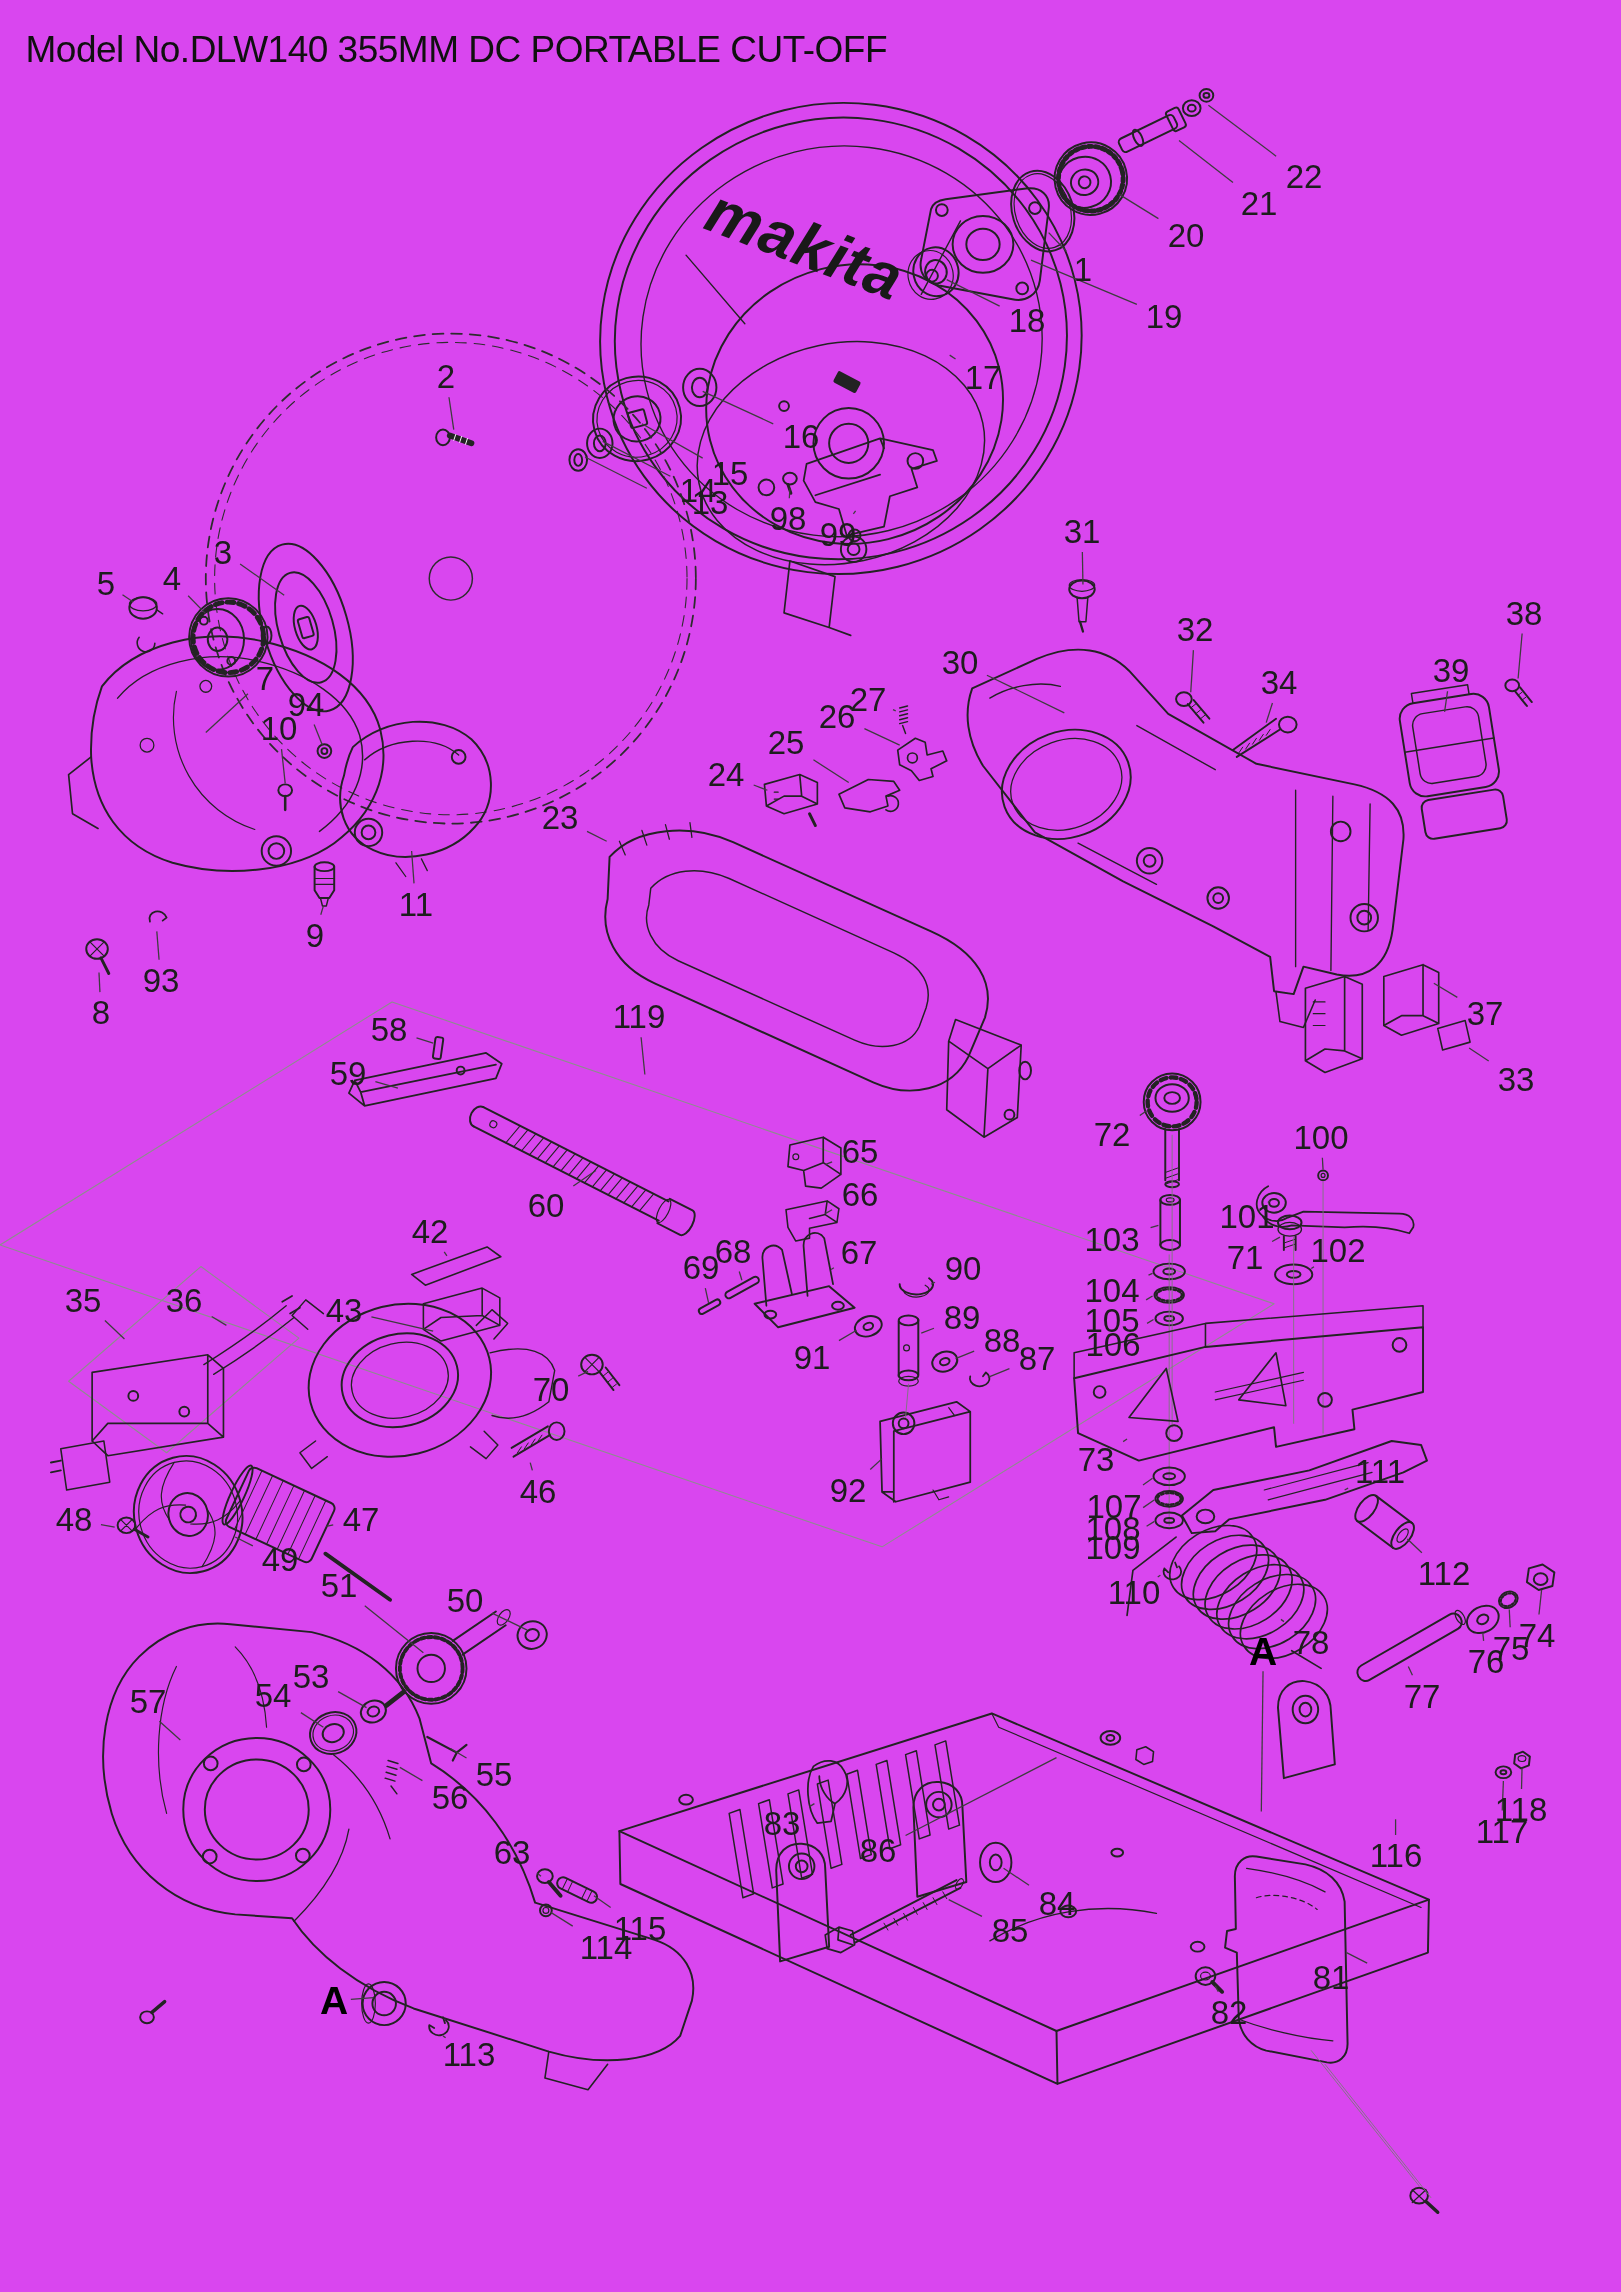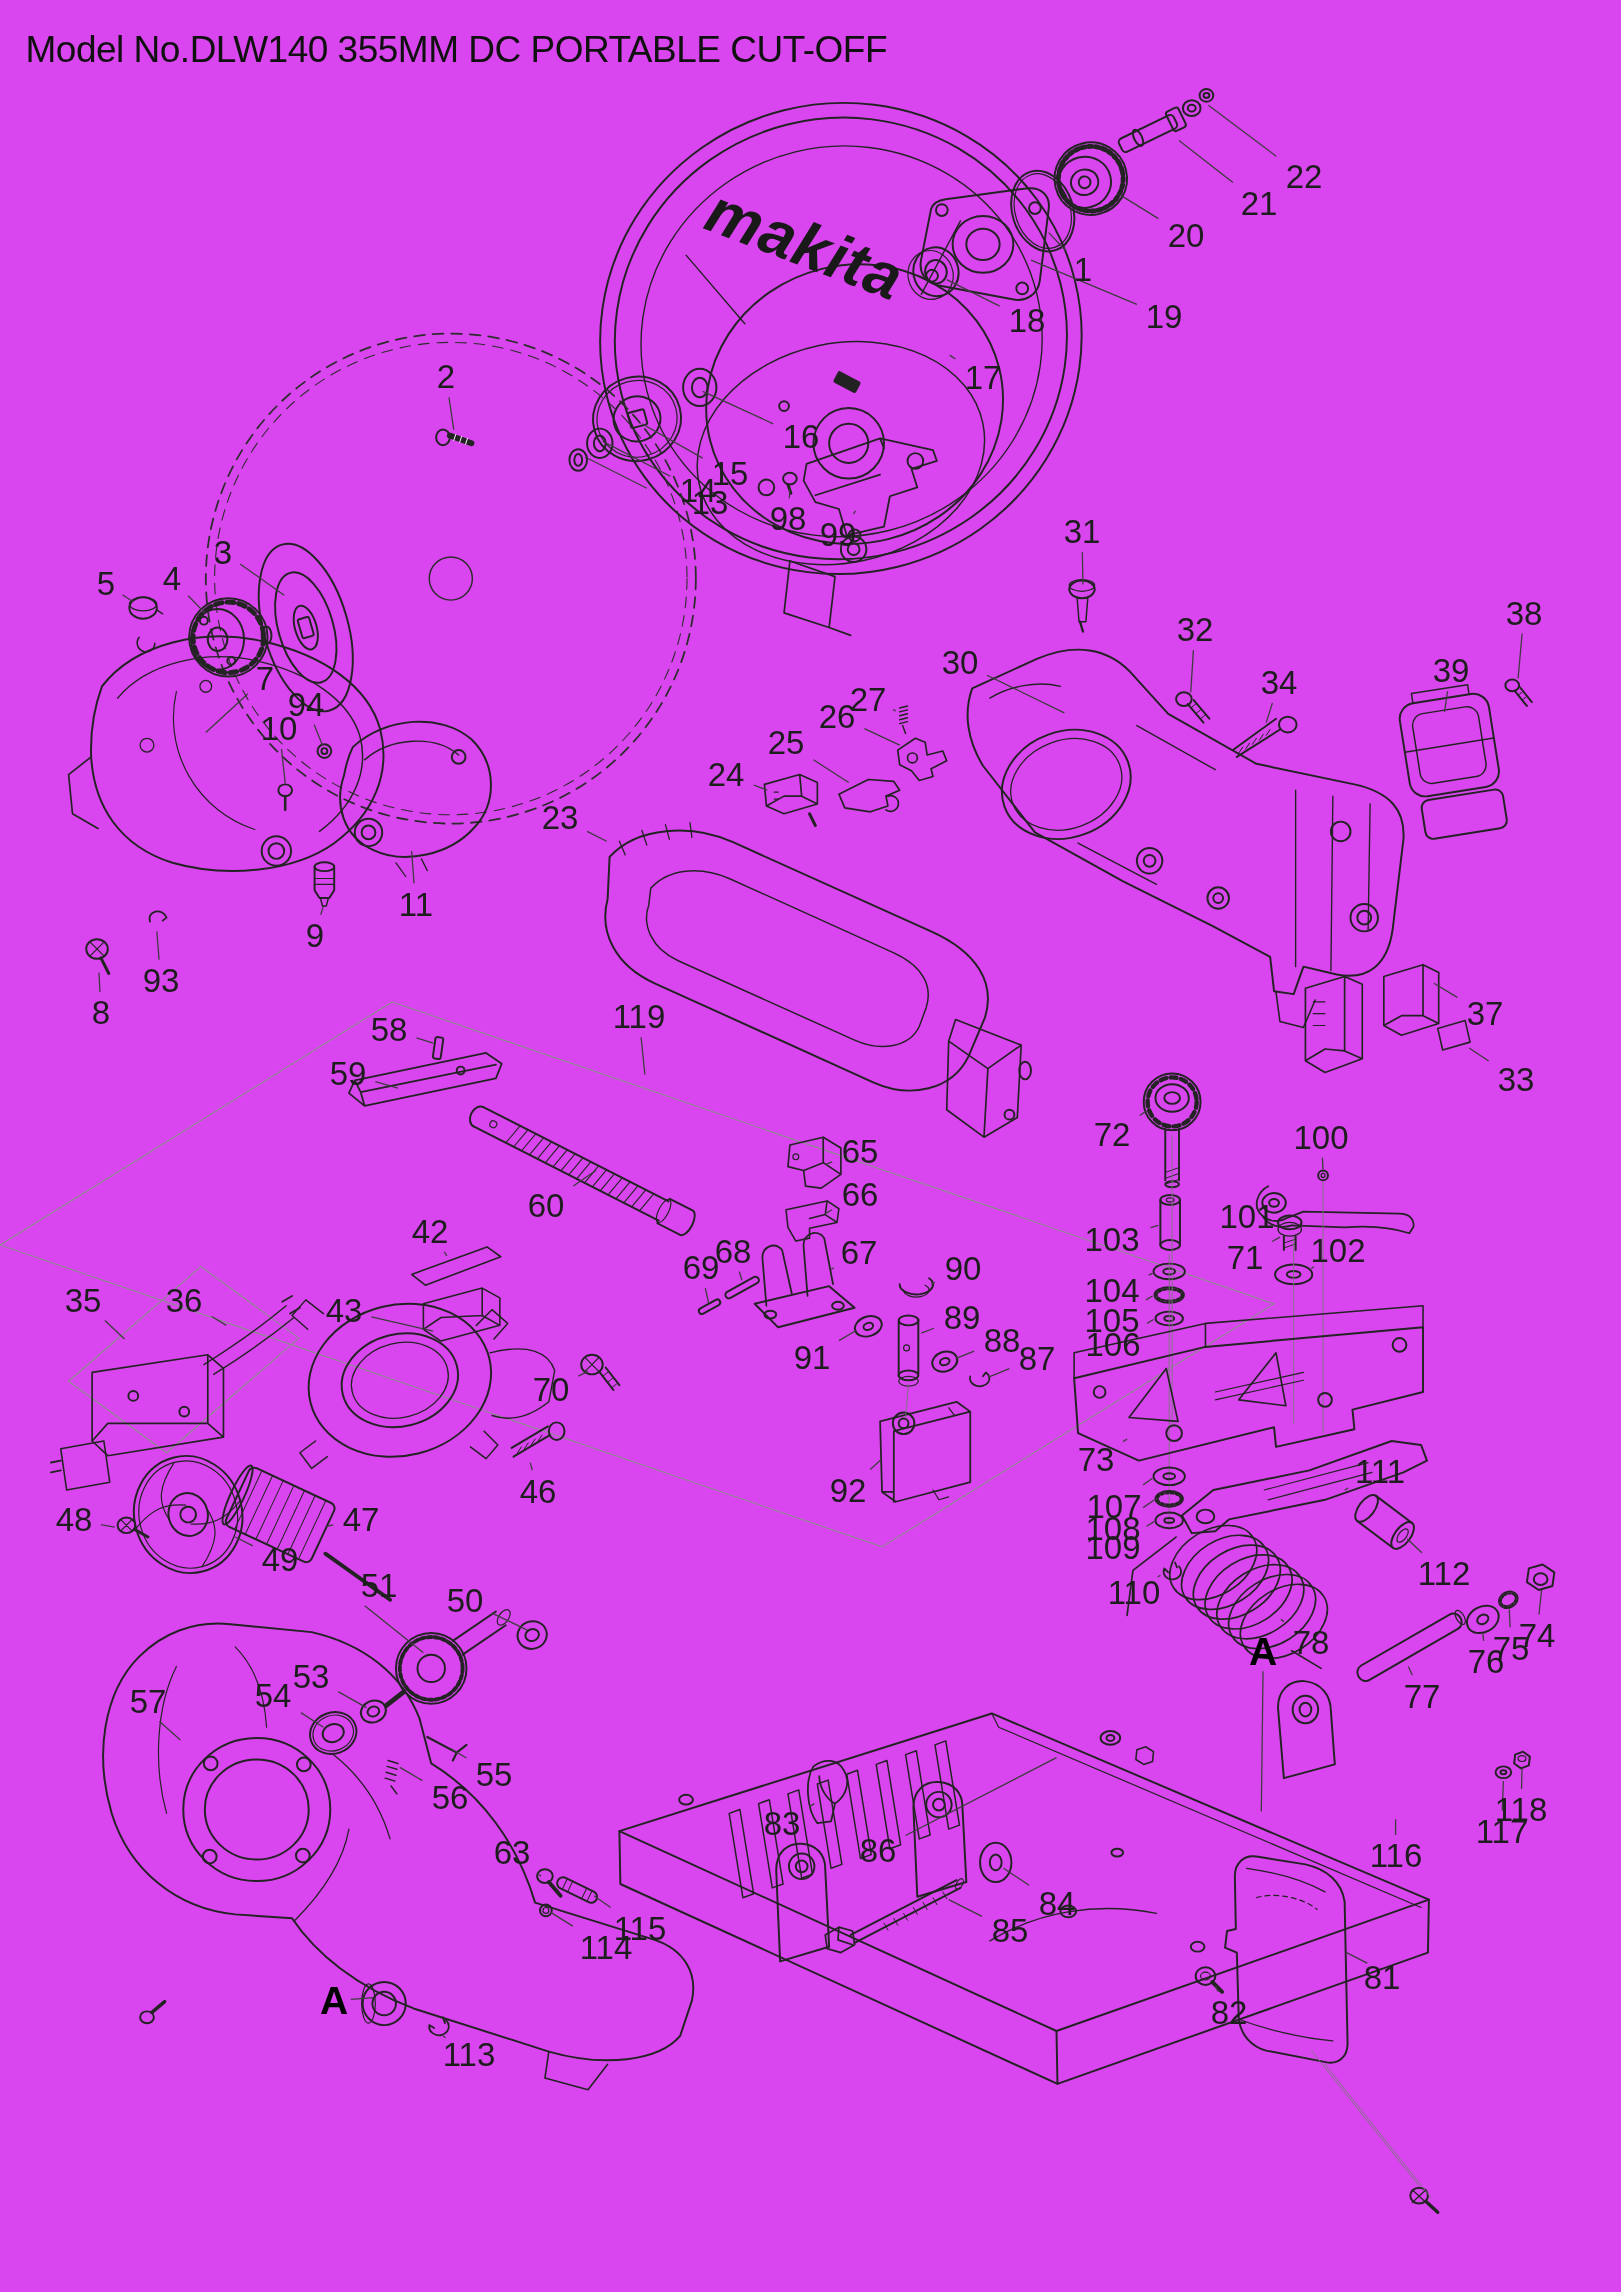--- a/index.html
+++ b/index.html
@@ -688,21 +688,21 @@
       <div class="part-label" style="left: 1485px; top: 1013px;">37</div>
       <div class="part-label" style="left: 1524px; top: 613px;">38</div>
       <div class="part-label" style="left: 1451px; top: 670px;">39</div>
       <div class="part-label" style="left: 430px; top: 1231px;">42</div>
       <div class="part-label" style="left: 344px; top: 1310px;">43</div>
       <div class="part-label" style="left: 538px; top: 1491px;">46</div>
       <div class="part-label" style="left: 361px; top: 1519px;">47</div>
       <div class="part-label" style="left: 74px; top: 1519px;">48</div>
       <div class="part-label" style="left: 280px; top: 1559px;">49</div>
       <div class="part-label" style="left: 465px; top: 1600px;">50</div>
-      <div class="part-label" style="left: 339px; top: 1585px; margin-left: 40px;">51</div>
+      <div class="part-label" style="left: 339px; top: 1585px;">51</div>
       <div class="part-label" style="left: 311px; top: 1676px;">53</div>
       <div class="part-label" style="left: 273px; top: 1695px;">54</div>
       <div class="part-label" style="left: 494px; top: 1774px;">55</div>
       <div class="part-label" style="left: 450px; top: 1797px;">56</div>
       <div class="part-label" style="left: 148px; top: 1701px;">57</div>
       <div class="part-label" style="left: 389px; top: 1029px;">58</div>
       <div class="part-label" style="left: 348px; top: 1073px;">59</div>
       <div class="part-label" style="left: 546px; top: 1205px;">60</div>
       <div class="part-label" style="left: 512px; top: 1852px;">63</div>
       <div class="part-label" style="left: 860px; top: 1151px;">65</div>
@@ -712,21 +712,21 @@
       <div class="part-label" style="left: 701px; top: 1267px;">69</div>
       <div class="part-label" style="left: 551px; top: 1389px;">70</div>
       <div class="part-label" style="left: 1245px; top: 1257px;">71</div>
       <div class="part-label" style="left: 1112px; top: 1134px;">72</div>
       <div class="part-label" style="left: 1096px; top: 1459px;">73</div>
       <div class="part-label" style="left: 1537px; top: 1635px;">74</div>
       <div class="part-label" style="left: 1511px; top: 1648px;">75</div>
       <div class="part-label" style="left: 1486px; top: 1661px;">76</div>
       <div class="part-label" style="left: 1422px; top: 1696px;">77</div>
       <div class="part-label" style="left: 1311px; top: 1642px;">78</div>
-      <div class="part-label" style="left: 1382px; top: 1977px; text-align: center;">81</div>
+      <div class="part-label" style="left: 1331px; top: 1977px; text-align: center;">81</div>
       <div class="part-label" style="left: 1229px; top: 2012px;">82</div>
       <div class="part-label" style="left: 782px; top: 1823px;">83</div>
       <div class="part-label" style="left: 1057px; top: 1903px;">84</div>
       <div class="part-label" style="left: 1010px; top: 1930px;">85</div>
       <div class="part-label" style="left: 878px; top: 1850px;">86</div>
       <div class="part-label" style="left: 1037px; top: 1358px;">87</div>
       <div class="part-label" style="left: 1002px; top: 1340px;">88</div>
       <div class="part-label" style="left: 962px; top: 1317px;">89</div>
       <div class="part-label" style="left: 963px; top: 1268px;">90</div>
       <div class="part-label" style="left: 812px; top: 1357px;">91</div>

